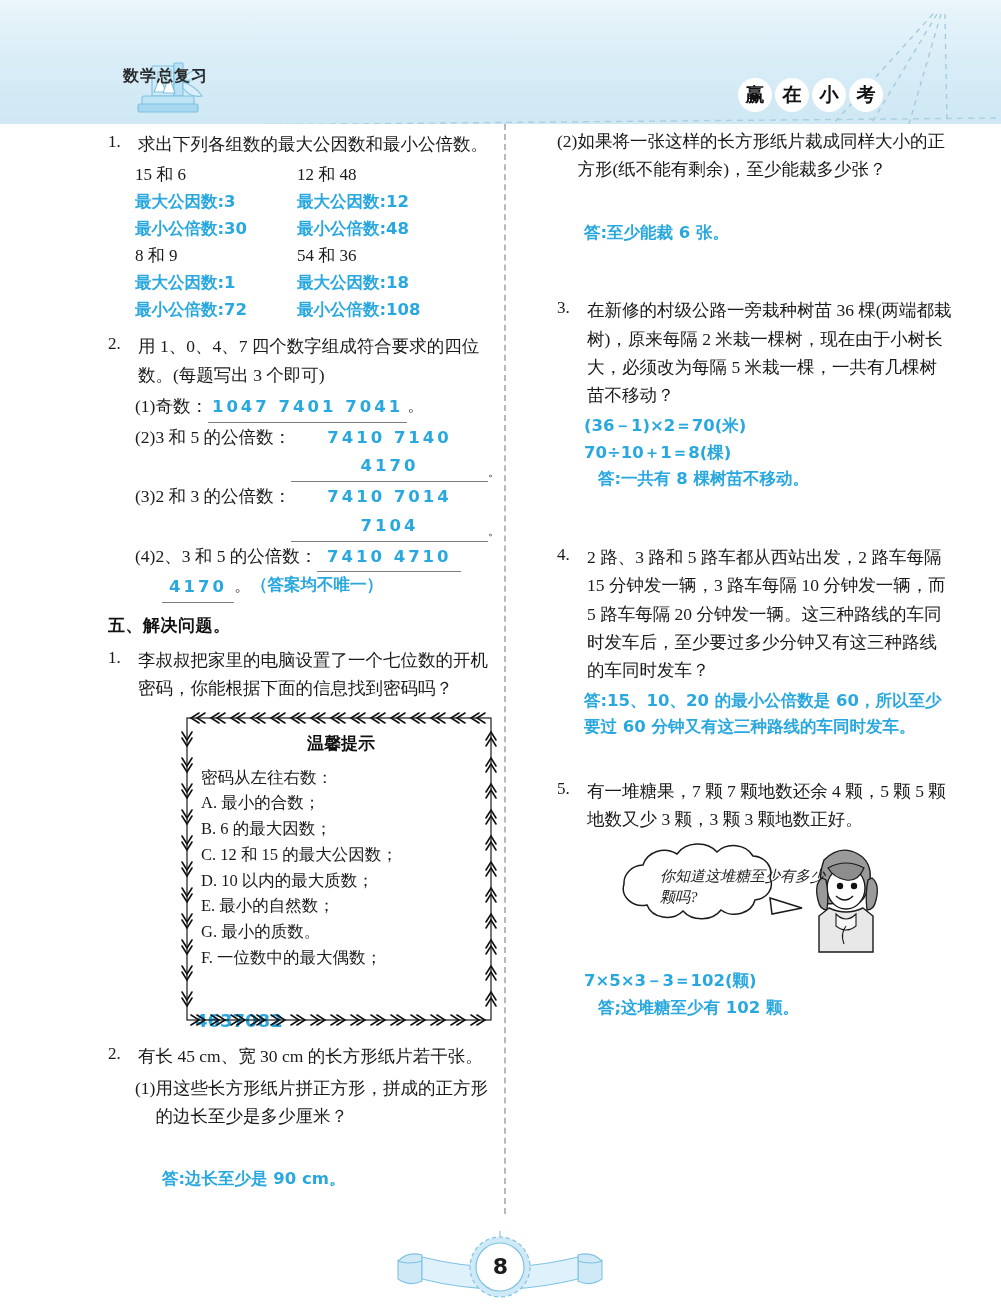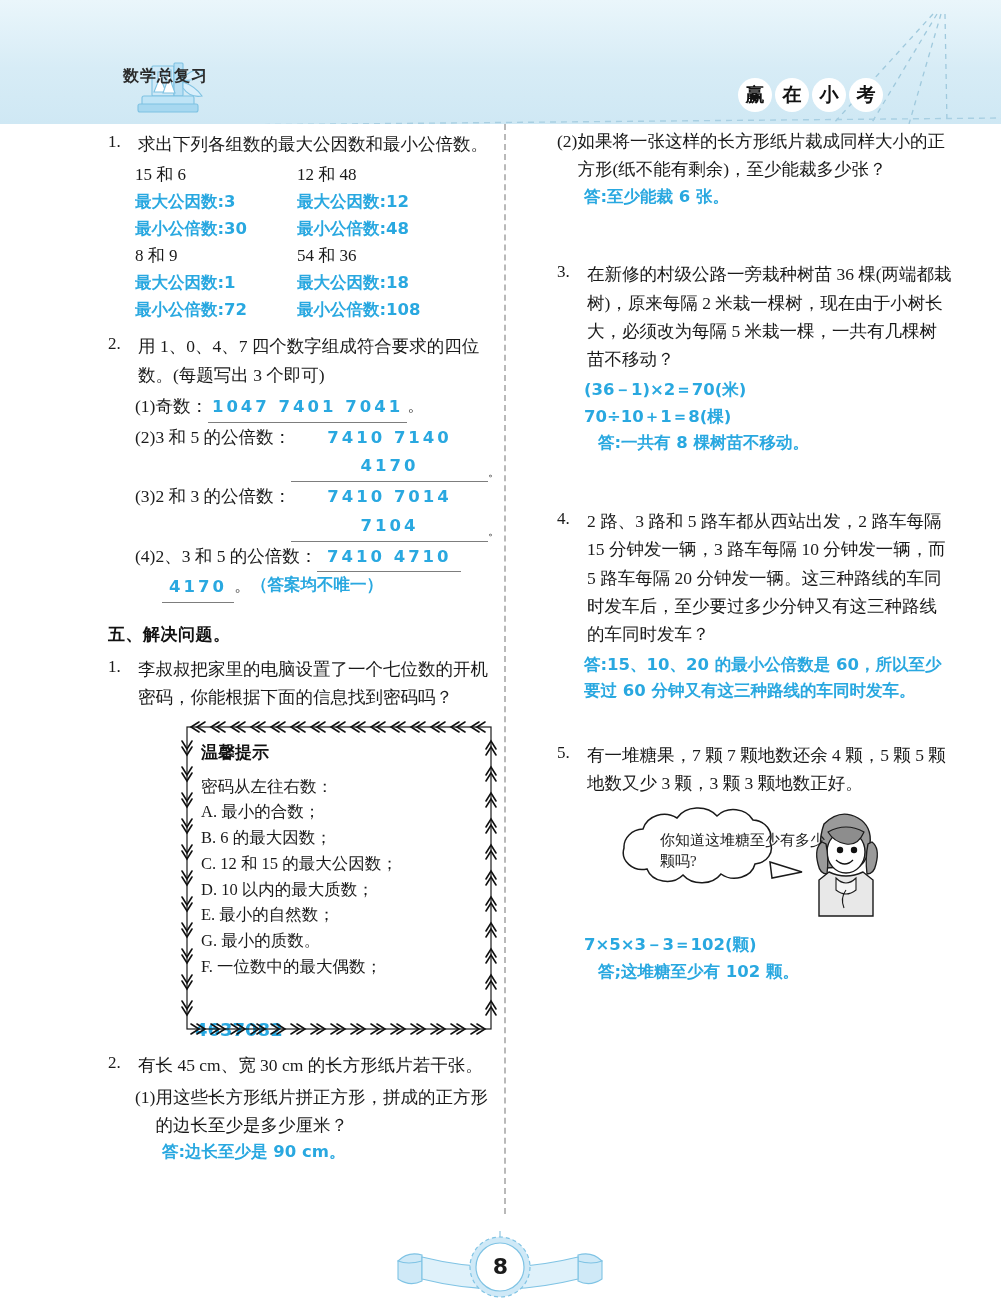--- a/index.html
+++ b/index.html
@@ -64,21 +64,21 @@
     margin:4px 0 2px 0;letter-spacing:.5px;
   }
   .qitem{display:flex;margin-top:3px;}
   .qnum{
     width:27px;flex:0 0 27px;text-align:left;
     font-family:"Liberation Serif",serif;font-size:17px;
     padding-top:1px;
   }
   .qbody{flex:1;}
   .qbody p{margin:3px;}
-  .indent{padding-left:27px;}
+  .indent{padding-left:27px;margin-top:36px;}
   .sub{display:flex;}
   .sublabel{flex:0 0 auto;white-space:nowrap;}
 
   .ans{
     color:#29a8e0;
     font-family:"DejaVu Sans","Liberation Sans",sans-serif;
     font-weight:bold;font-size:16.5px;
     letter-spacing:0px;
   }
 
@@ -104,28 +104,29 @@
   .tipbox{
     position:relative;
     margin:8px 0 0 44px;
     width:320px;
     min-height:290px;
     background:#fff;
     padding:20px 18px 16px 22px;
     box-sizing:border-box;
   }
   .tip-title{
+    text-align:center;
     font-family:"DejaVu Sans","Liberation Sans",sans-serif;
     font-weight:bold;font-size:17px;margin-bottom:7px;color:#111;
   }
   .tip-line{font-family:"Liberation Serif",serif;font-size:16.5px;line-height:1.56;}
   .tipbox svg.frame{position:absolute;left:0;top:0;}
 
   
-  .bubblewrap{position:relative;height:112px;margin-top:8px;}
+  .bubblewrap{position:relative;height:112px;margin-top:8px;font-style:italic;}
   .bubble-text{
     position:absolute;left:76px;top:24px;width:168px;
     font-family:"Liberation Serif",serif;font-size:15px;line-height:1.42;color:#222;
   }
 
   
   .footer{
     position:absolute;left:0;bottom:0;width:1001px;height:86px;
   }
   .pagenum{
@@ -235,21 +236,21 @@
       </div>
 
       <div class="sub" style="padding-left:27px;">
         <span class="blankline" style="min-width:64px;"><span class="ans">4170</span></span>
         <span class="period">。</span>
         <span class="ans" style="">（答案均不唯一）</span>
       </div>
     </div>
   </div>
 
-  <div class="sec-title" style="margin-top:18px;">五、解决问题。</div>
+  <div class="sec-title" style="margin-top:9px;">五、解决问题。</div>
 
   <div class="qitem">
     <div class="qnum">1.</div>
     <div class="qbody">
       <p>李叔叔把家里的电脑设置了一个七位数的开机密码，你能根据下面的信息找到密码吗？</p>
 
       <div class="tipbox">
         <svg class="frame" width="320" height="318" viewBox="0 0 320 318">
           <g stroke="#1a1a1a" stroke-width="1.6" fill="none" stroke-linecap="round">
             <rect x="8" y="8" width="304" height="302" stroke="#1a1a1a" stroke-width="1.2"></rect>

